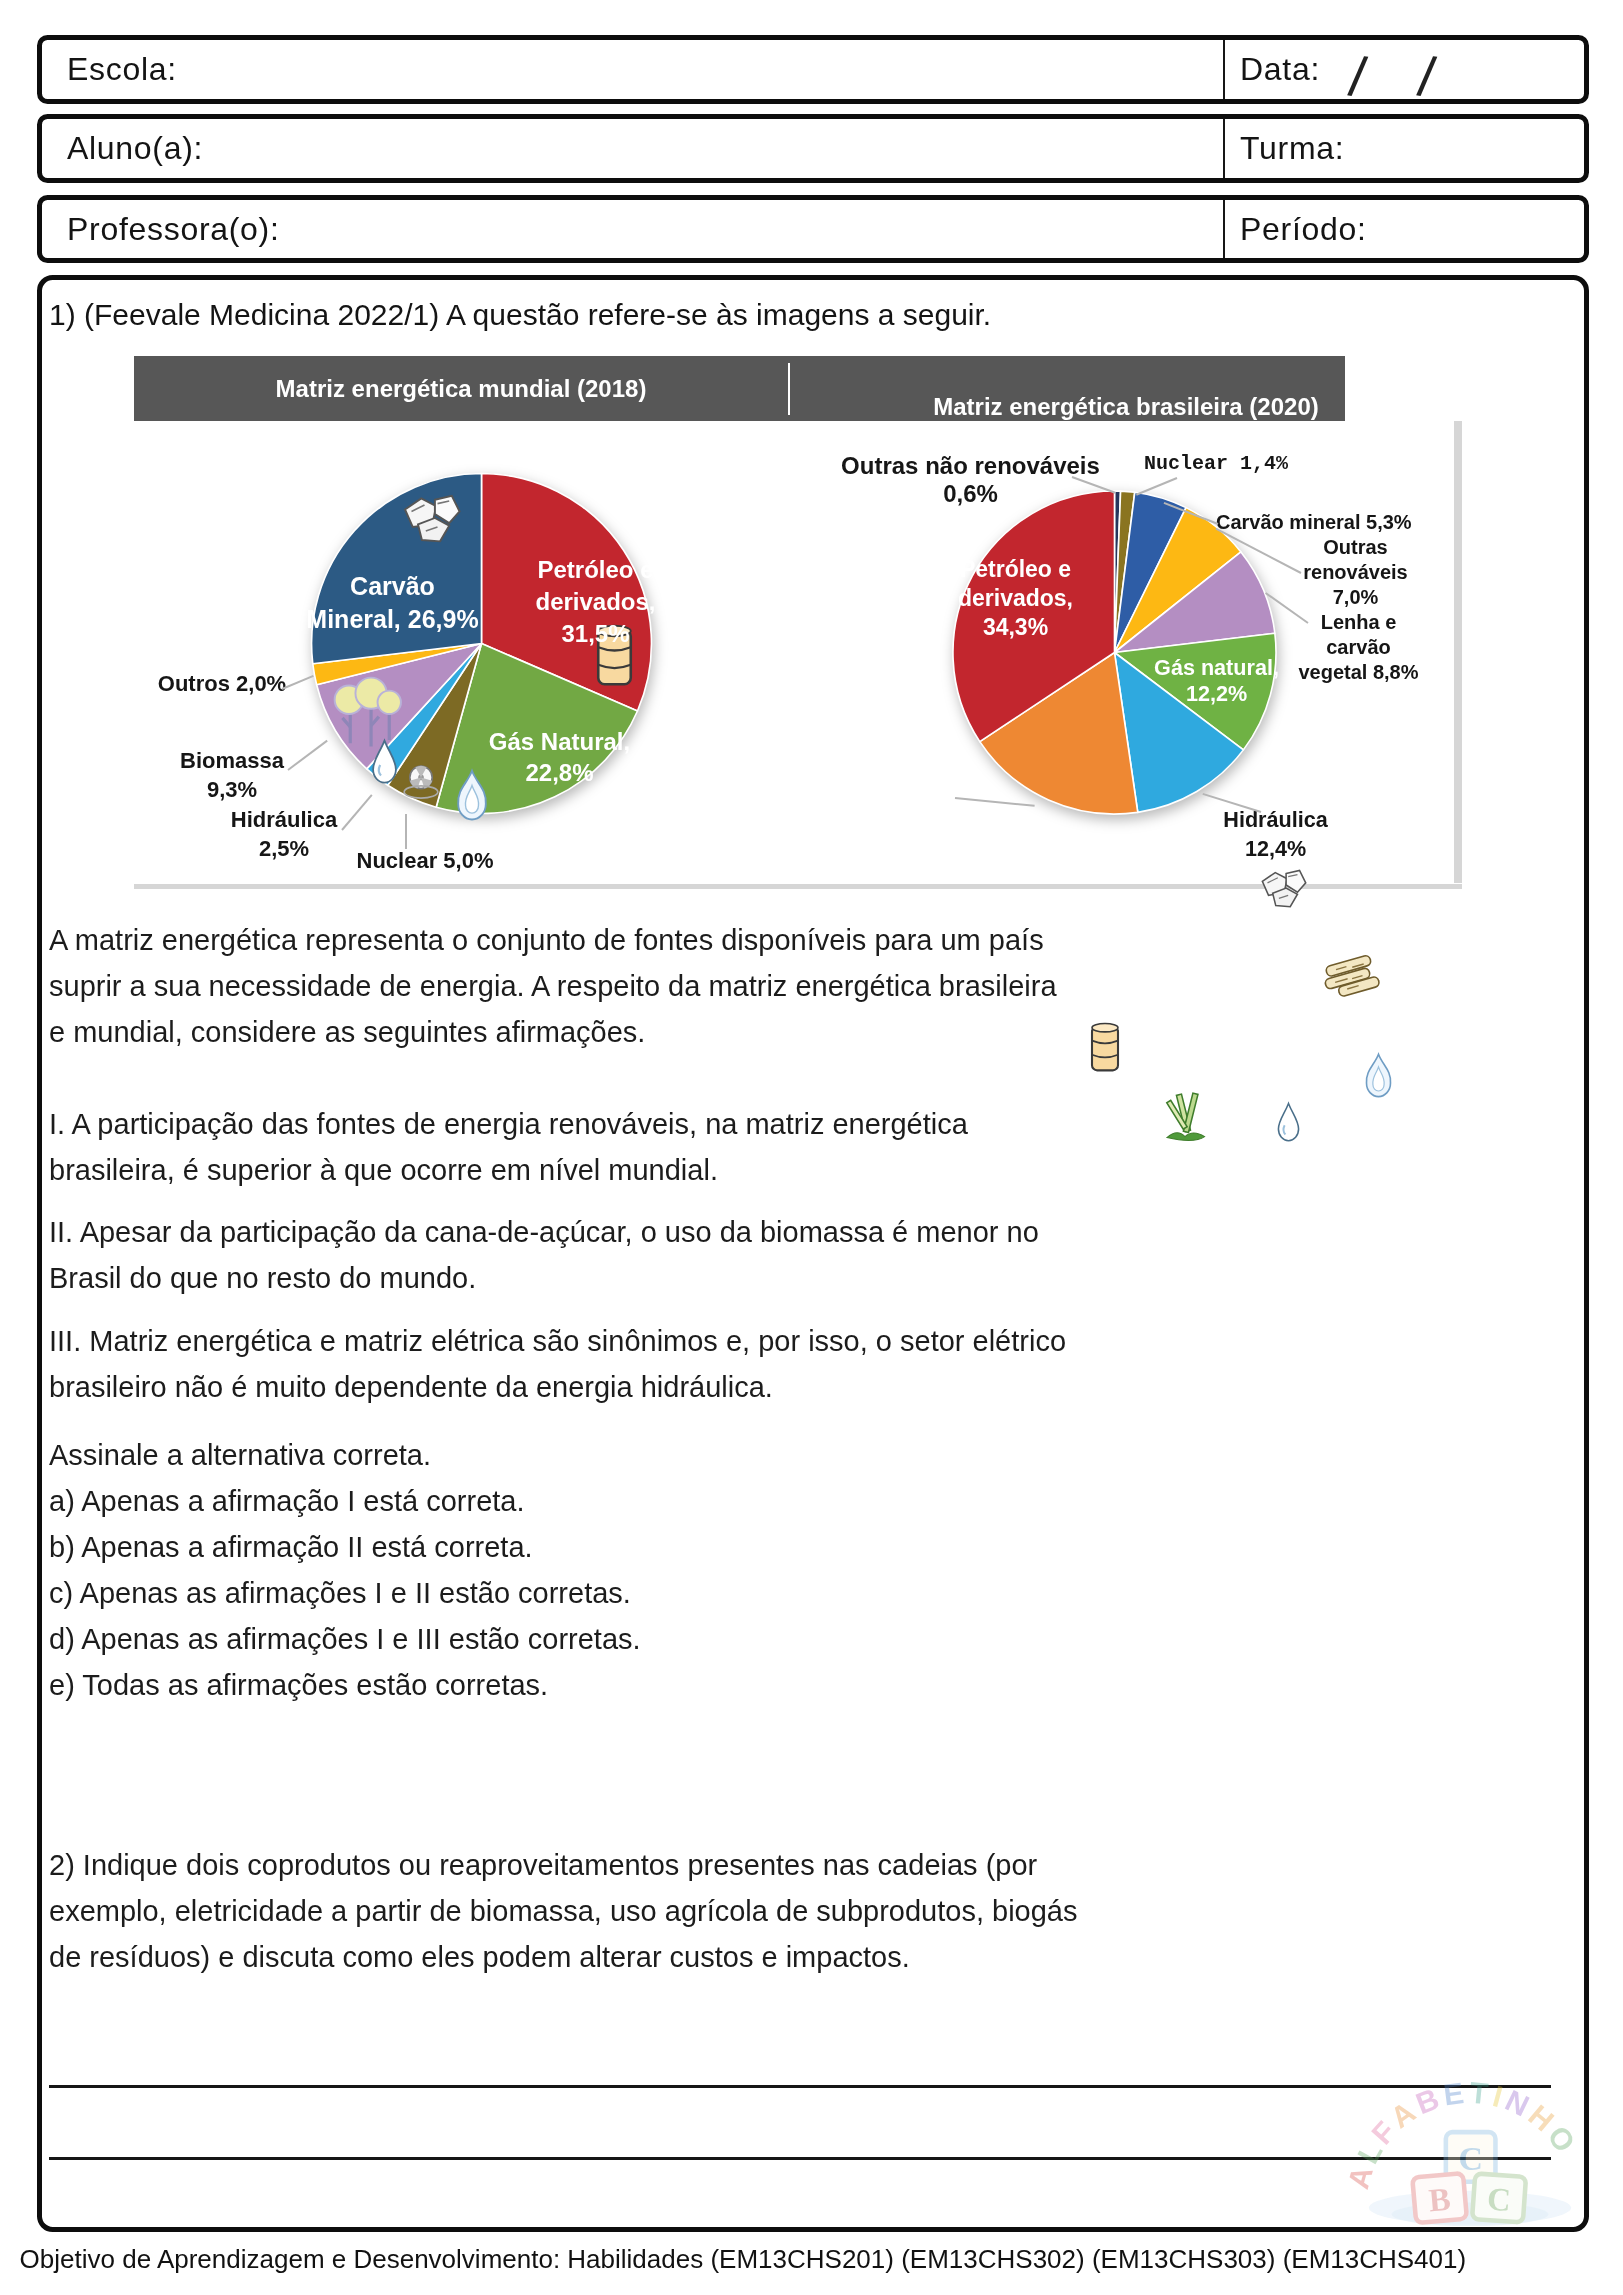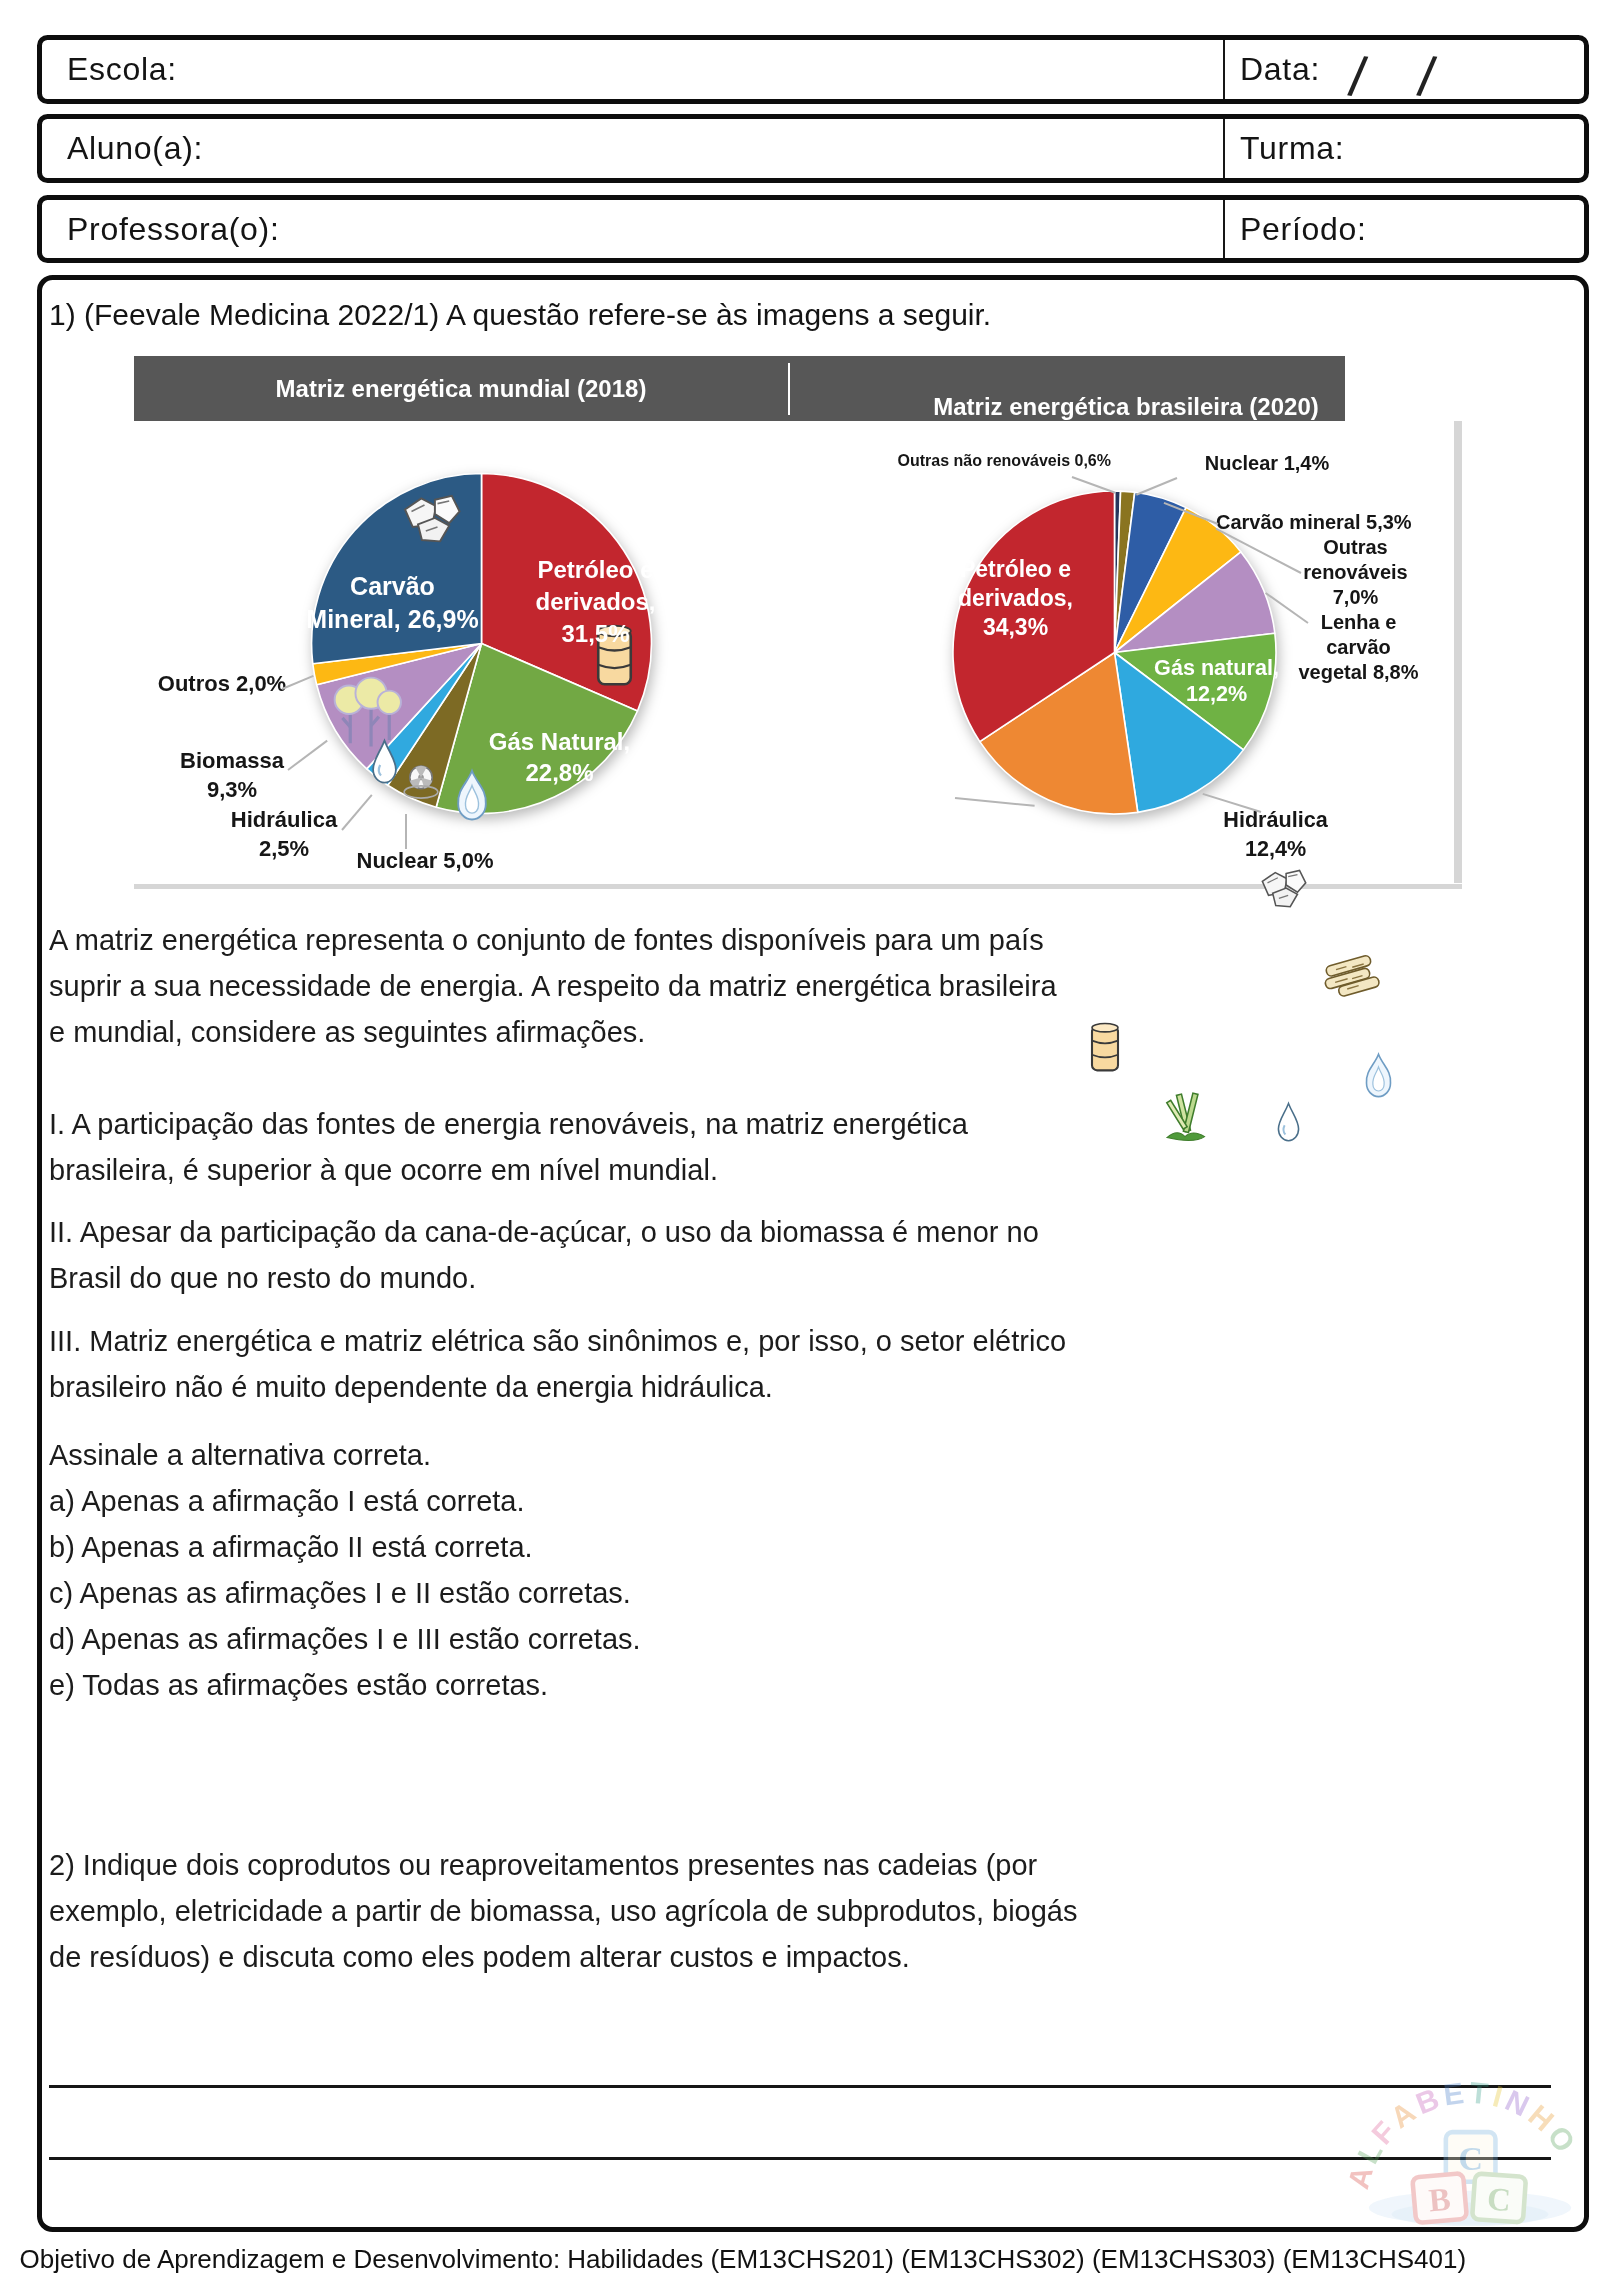--- a/index.html
+++ b/index.html
@@ -222,22 +222,22 @@
     <div class="leader" style="left:154px;top:413px;width:49px;transform:rotate(-36.9deg);"></div>
     <div class="leader" style="left:208px;top:473px;width:46px;transform:rotate(-49.6deg);"></div>
     <div class="leader" style="left:271px;top:458px;width:2px;height:35px;"></div>
 
     <div class="ilabel" style="left:790px;top:199px;width:183px;font-size:23px;line-height:29px;">Petróleo e
 derivados,
 34,3%</div>
     <div class="ilabel" style="left:1004px;top:299px;width:157px;font-size:21.6px;line-height:26px;">Gás natural,
 12,2%</div>
 
-    <div class="olabel" style="left:696px;top:96px;width:281px;font-size:16px;text-align:right;">Outras não renováveis  0,6%</div>
-    <div class="olabel" style="left:1048px;top:96px;width:170px;font-size:20px;text-align:center;">Nuclear  1,4%</div>
+    <div class="olabel" style="left:696px;top:96px;width:281px;font-size:24px;">Outras não renováveis  0,6%</div>
+    <div class="olabel" style="left:1010px;top:96px;width:170px;font-size:20px;text-align:left;font-family:Liberation Mono, monospace;">Nuclear  1,4%</div>
     <div class="olabel" style="left:1082px;top:155px;width:216px;font-size:20px;text-align:left;">Carvão mineral  5,3%</div>
     <div class="olabel" style="left:1143px;top:179px;width:157px;font-size:20px;line-height:25px;">Outras
 renováveis
 7,0%</div>
     <div class="olabel" style="left:1133px;top:254px;width:183px;font-size:20px;line-height:25px;">Lenha e
 carvão
 vegetal  8,8%</div>
     <div class="olabel" style="left:1063px;top:449px;width:157px;font-size:21.6px;line-height:29px;">Hidráulica
 12,4%</div>
 

